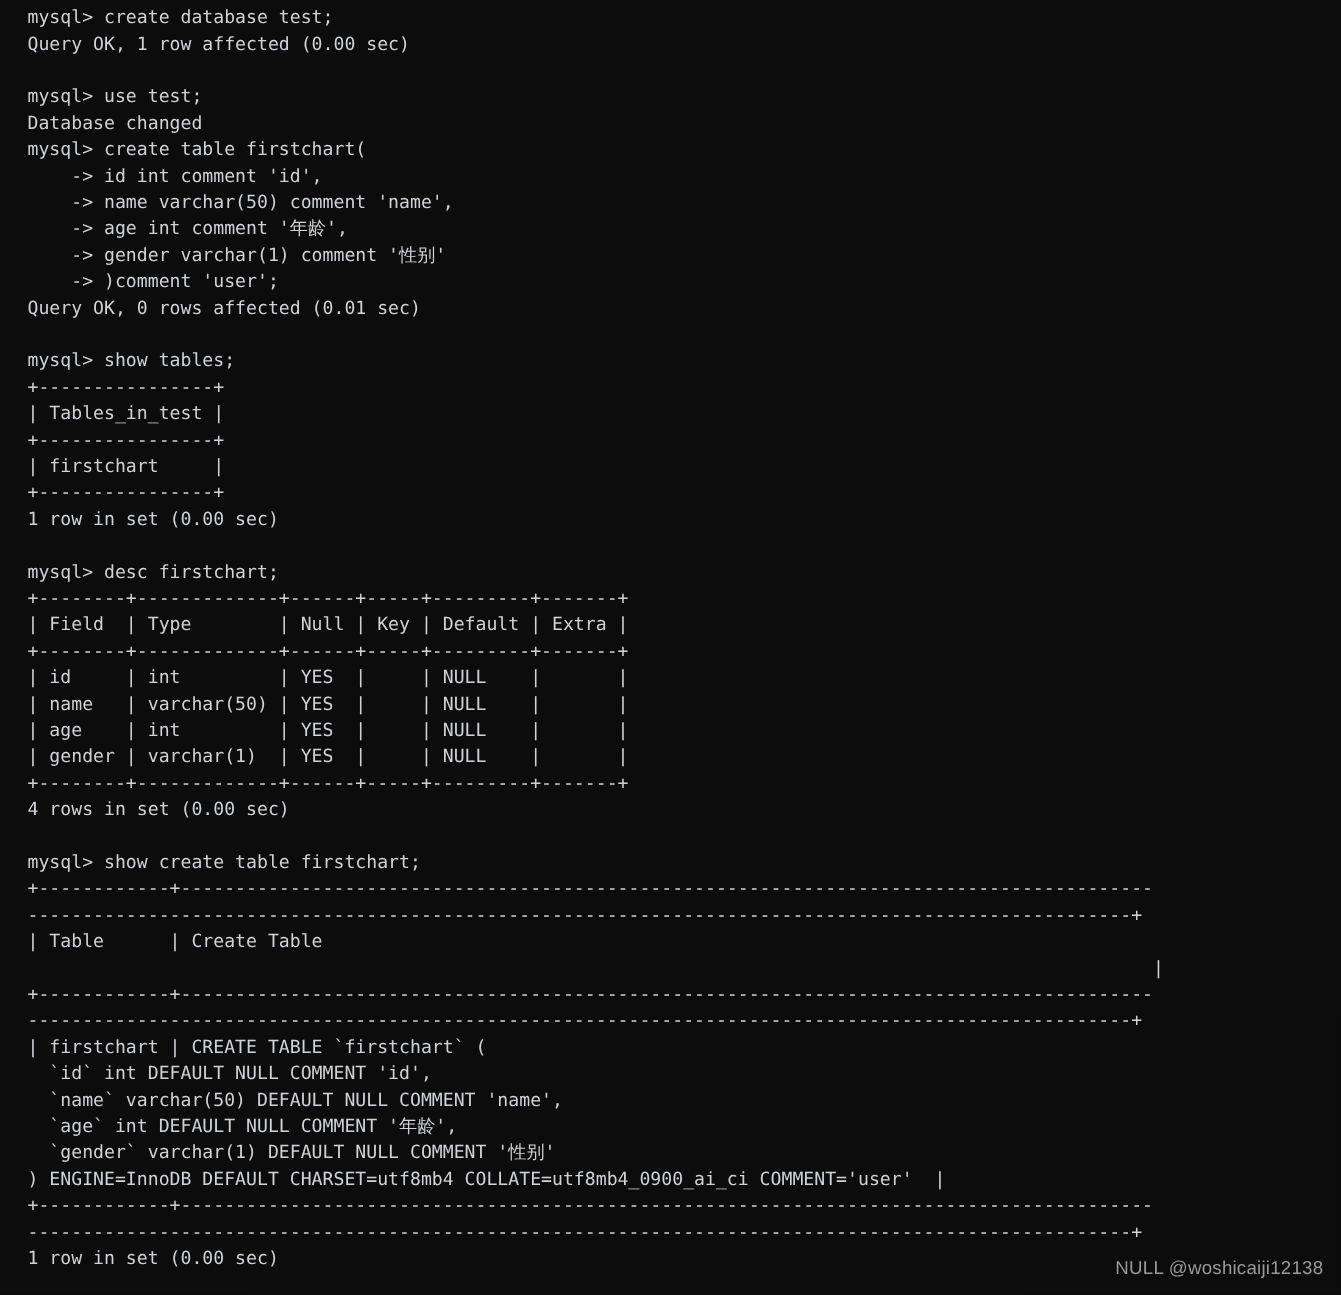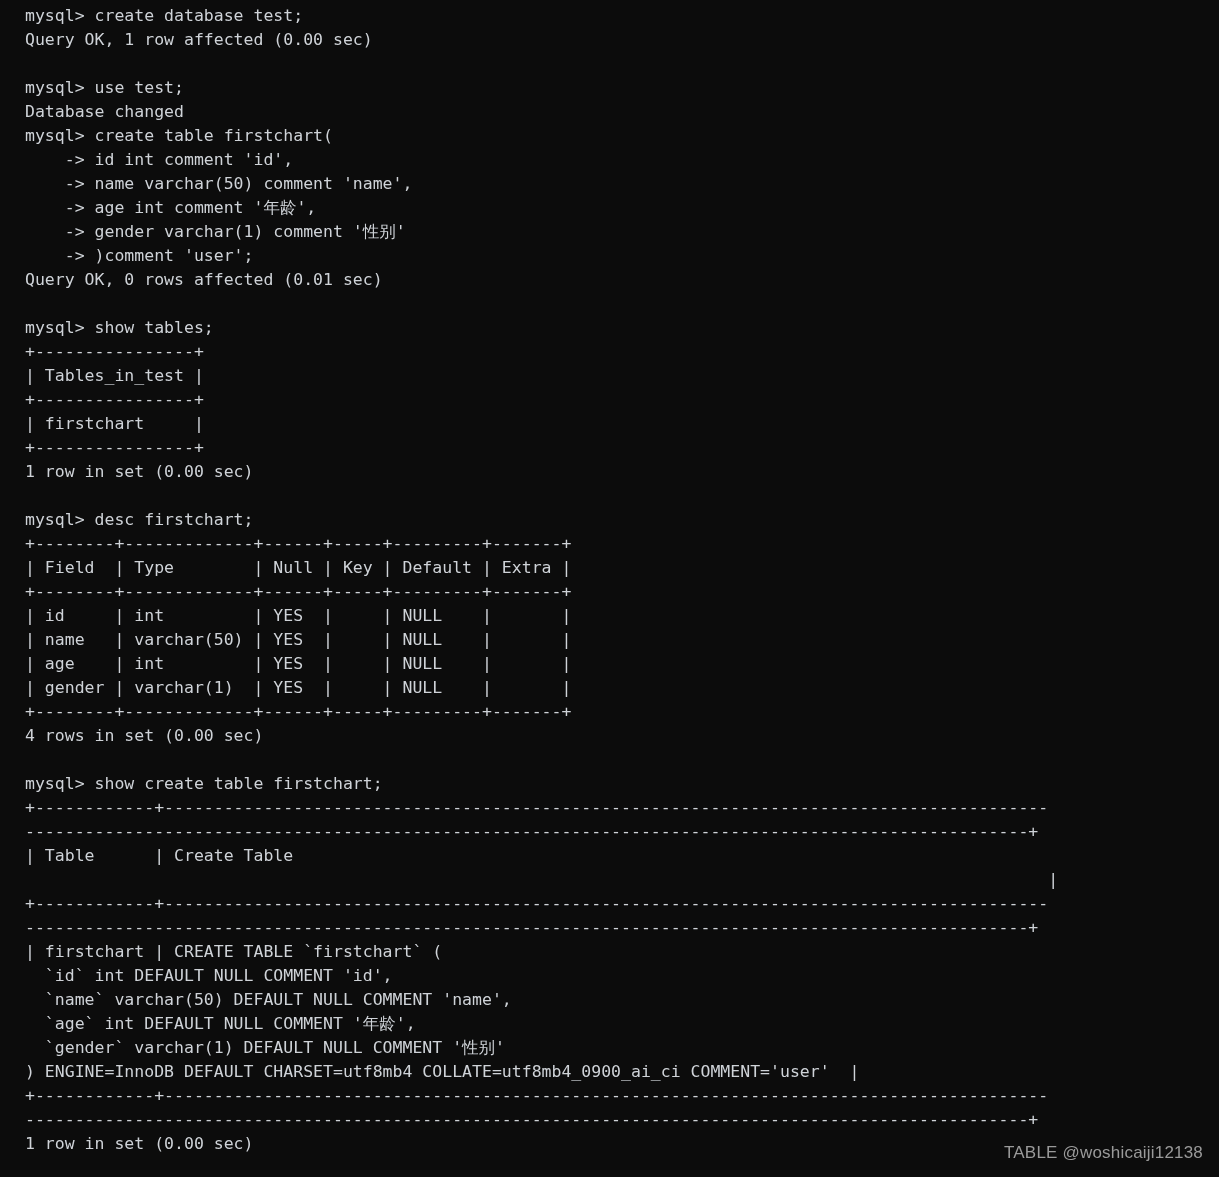--- a/index.html
+++ b/index.html
@@ -52,13 +52,13 @@
     letter-spacing: 0.2px;
     white-space: pre;
     pointer-events: none;
   }
 </style>
 </head>
 <body>
 
 <div id="terminal"><span class="line">mysql&gt; create database test;</span><span class="line">Query OK, 1 row affected (0.00 sec)</span><span class="line blank">&nbsp;</span><span class="line">mysql&gt; use test;</span><span class="line">Database changed</span><span class="line">mysql&gt; create table firstchart(</span><span class="line">    -&gt; id int comment 'id',</span><span class="line">    -&gt; name varchar(50) comment 'name',</span><span class="line">    -&gt; age int comment '年龄',</span><span class="line">    -&gt; gender varchar(1) comment '性别'</span><span class="line">    -&gt; )comment 'user';</span><span class="line">Query OK, 0 rows affected (0.01 sec)</span><span class="line blank">&nbsp;</span><span class="line">mysql&gt; show tables;</span><span class="line">+----------------+</span><span class="line">| Tables_in_test |</span><span class="line">+----------------+</span><span class="line">| firstchart     |</span><span class="line">+----------------+</span><span class="line">1 row in set (0.00 sec)</span><span class="line blank">&nbsp;</span><span class="line">mysql&gt; desc firstchart;</span><span class="line">+--------+-------------+------+-----+---------+-------+</span><span class="line">| Field  | Type        | Null | Key | Default | Extra |</span><span class="line">+--------+-------------+------+-----+---------+-------+</span><span class="line">| id     | int         | YES  |     | NULL    |       |</span><span class="line">| name   | varchar(50) | YES  |     | NULL    |       |</span><span class="line">| age    | int         | YES  |     | NULL    |       |</span><span class="line">| gender | varchar(1)  | YES  |     | NULL    |       |</span><span class="line">+--------+-------------+------+-----+---------+-------+</span><span class="line">4 rows in set (0.00 sec)</span><span class="line blank">&nbsp;</span><span class="line">mysql&gt; show create table firstchart;</span><span class="line">+------------+-----------------------------------------------------------------------------------------</span><span class="line">-----------------------------------------------------------------------------------------------------+</span><span class="line">| Table      | Create Table</span><span class="line">                                                                                                       |</span><span class="line">+------------+-----------------------------------------------------------------------------------------</span><span class="line">-----------------------------------------------------------------------------------------------------+</span><span class="line">| firstchart | CREATE TABLE `firstchart` (</span><span class="line">  `id` int DEFAULT NULL COMMENT 'id',</span><span class="line">  `name` varchar(50) DEFAULT NULL COMMENT 'name',</span><span class="line">  `age` int DEFAULT NULL COMMENT '年龄',</span><span class="line">  `gender` varchar(1) DEFAULT NULL COMMENT '性别'</span><span class="line">) ENGINE=InnoDB DEFAULT CHARSET=utf8mb4 COLLATE=utf8mb4_0900_ai_ci COMMENT='user'  |</span><span class="line">+------------+-----------------------------------------------------------------------------------------</span><span class="line">-----------------------------------------------------------------------------------------------------+</span><span class="line">1 row in set (0.00 sec)</span></div>
 
-<div id="watermark">TABLE @woshicaiji12138</div>
+<div id="watermark">NULL @woshicaiji12138</div>
 
 </body></html>

